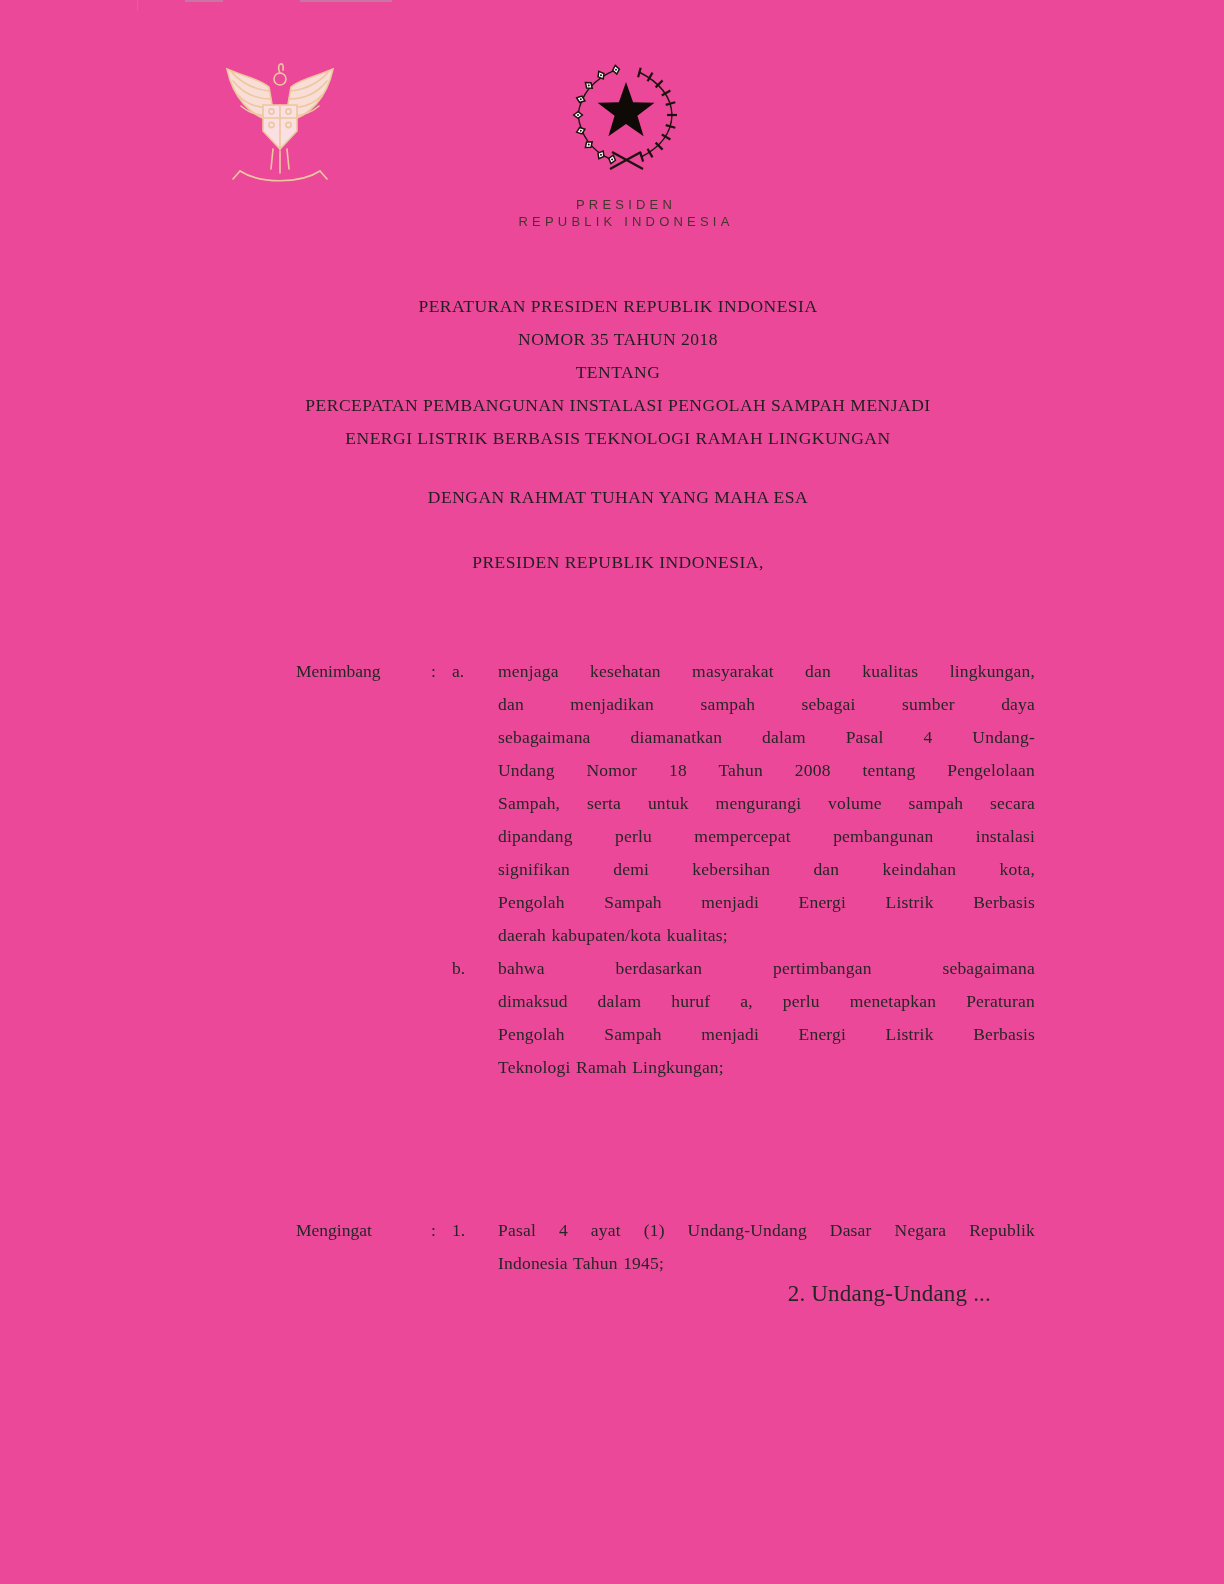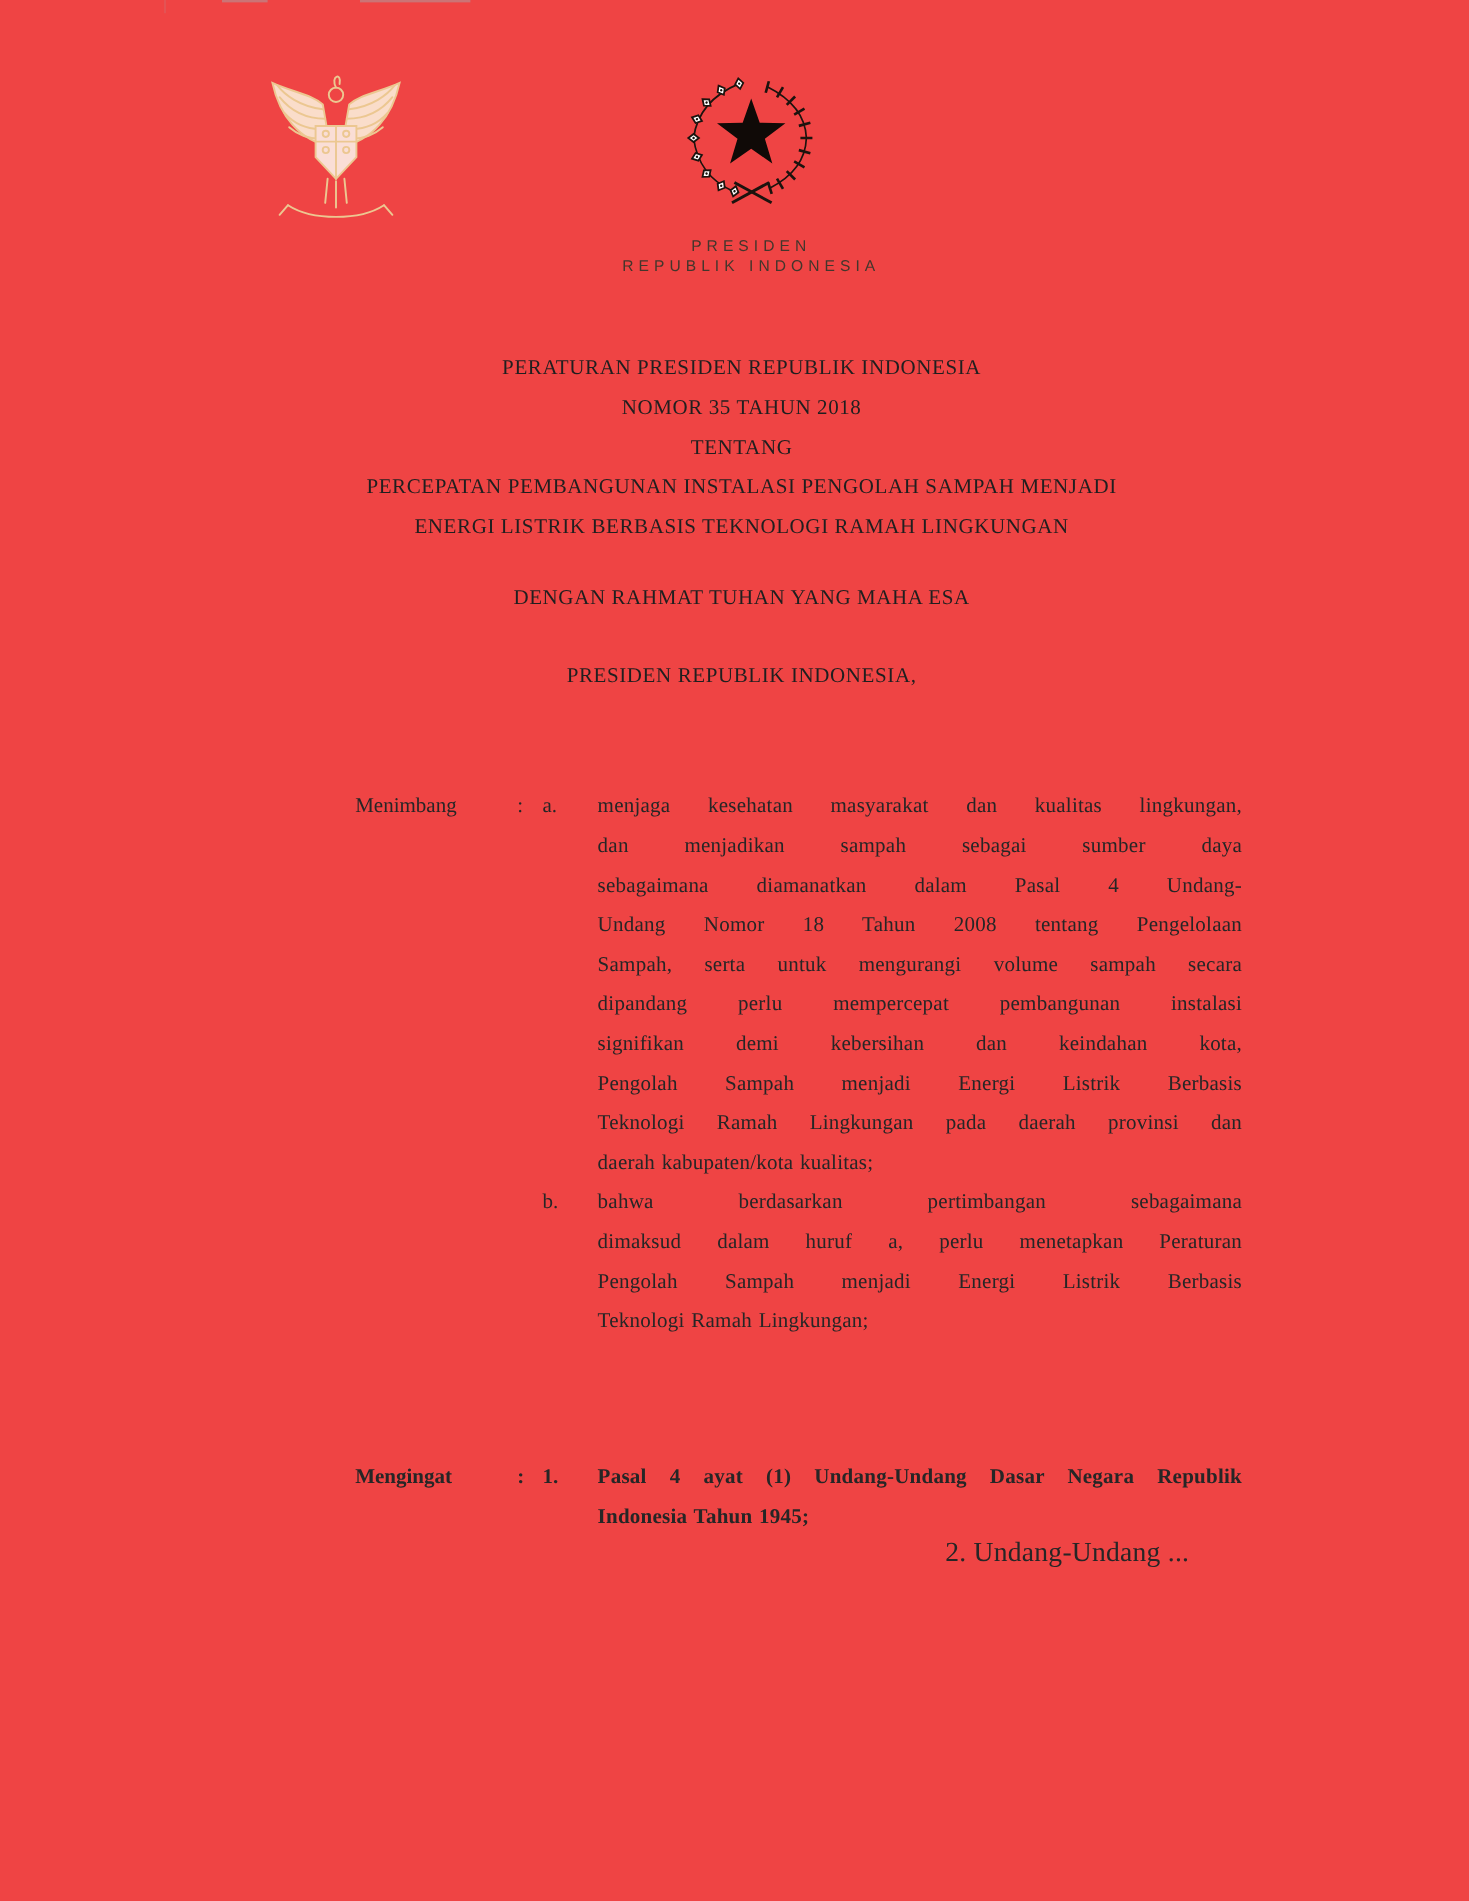--- a/index.html
+++ b/index.html
@@ -1,19 +1,19 @@
 <!DOCTYPE html>
 <html><head>
 <meta charset="utf-8">
 <style>
   html,body{margin:0;padding:0;background:#e8e8e8;}
   .page{
     position:relative;
     width:1224px;height:1584px;
-    background:#ef4444;
+    background:#ec4899;
     margin:0 auto;
     overflow:hidden;
     font-family:"Liberation Serif","DejaVu Serif",serif;
     color:#242424;
   }
   
   .artifact{position:absolute;background:#9fb0b4;opacity:.45;}
   .a1{left:185px;top:0;width:38px;height:2px;}
   .a2{left:300px;top:0;width:92px;height:2px;}
   .a3{left:137px;top:0;width:1px;height:11px;opacity:.25;}
@@ -40,21 +40,21 @@
   .invocation,.issuer{
     position:absolute;left:6px;width:1224px;text-align:center;
     font-size:17.5px;letter-spacing:.5px;color:#1f1f1f;
   }
   .invocation{top:487px;}
   .issuer{top:552px;}
 
   
   .clause{position:absolute;left:252px;width:739px;font-size:17.5px;color:#262626;margin-left:44px;}
   .clause.considering{top:655px;}
-  .clause.recalling{top:1214px;font-weight:bold;}
+  .clause.recalling{top:1214px;}
   .clause .row{display:flex;align-items:flex-start;}
   .clabel{width:135px;height:33px;line-height:33px;flex:0 0 auto;}
   .csep{width:21px;height:33px;line-height:33px;flex:0 0 auto;}
   .items{flex:1 1 auto;}
   .item{display:flex;align-items:flex-start;}
   .marker{width:46px;height:33px;line-height:33px;flex:0 0 auto;}
   .text-col{width:537px;flex:0 0 auto;}
   .text-col .line{
     height:33px;line-height:33px;
     text-align:justify;text-align-last:justify;
@@ -203,21 +203,20 @@
           <div class="marker">a.</div>
           <div class="text-col">
               <div class="line">menjaga kesehatan masyarakat dan kualitas lingkungan,</div>
               <div class="line">dan menjadikan sampah sebagai sumber daya</div>
               <div class="line">sebagaimana diamanatkan dalam Pasal 4 Undang-</div>
               <div class="line">Undang Nomor 18 Tahun 2008 tentang Pengelolaan</div>
               <div class="line">Sampah, serta untuk mengurangi volume sampah secara</div>
               <div class="line">dipandang perlu mempercepat pembangunan instalasi</div>
               <div class="line">signifikan demi kebersihan dan keindahan kota,</div>
               <div class="line">Pengolah Sampah menjadi Energi Listrik Berbasis</div>
-              <div class="line">Teknologi Ramah Lingkungan pada daerah provinsi dan</div>
               <div class="line">daerah kabupaten/kota kualitas;</div>
             </div>
         </div>
         <div class="item">
           <div class="marker">b.</div>
           <div class="text-col">
               <div class="line">bahwa berdasarkan pertimbangan sebagaimana</div>
               <div class="line">dimaksud dalam huruf a, perlu menetapkan Peraturan</div>
               <div class="line">Pengolah Sampah menjadi Energi Listrik Berbasis</div>
               <div class="line">Teknologi Ramah Lingkungan;</div>

